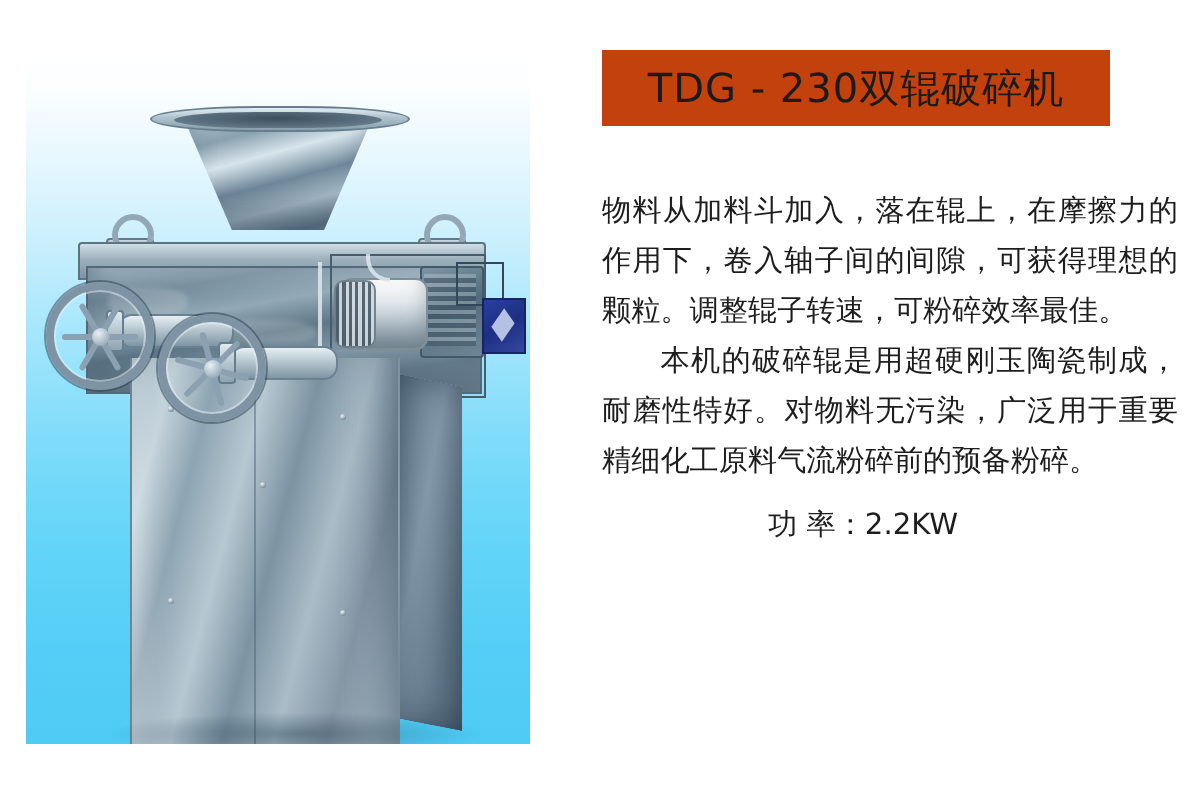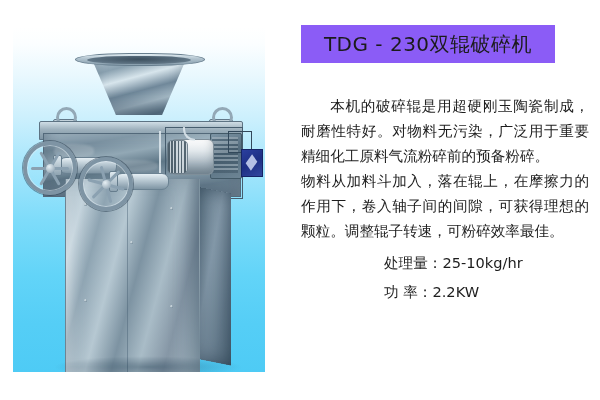--- a/index.html
+++ b/index.html
@@ -311,21 +311,21 @@
     background: radial-gradient(ellipse at 50% 50%, rgba(18,48,70,.38) 0%, rgba(18,48,70,0) 70%);
   }
 
   
   #title-band {
     position: absolute;
     left: 301px;
     top: 25px;
     width: 254px;
     height: 38px;
-    background: #8b5cf6;
+    background: #c2410c;
     text-align: center;
   }
   #title-text {
     position: absolute;
     inset: 0;
     display: flex;
     align-items: center;
     justify-content: center;
     font-size: 20px;
     color: #1b1b1b;
@@ -424,26 +424,23 @@
 
       <div class="floor-shadow"></div>
     </div>
   </div>
 
   <div id="title-band">
     <div id="title-text">TDG - 230双辊破碎机</div>
   </div>
 
   <div id="body-copy">
+    <p id="para-2">物料从加料斗加入，落在辊上，在摩擦力的作用下，卷入轴子间的间隙，可获得理想的颗粒。调整辊子转速，可粉碎效率最佳。</p>
     <p id="para-1">本机的破碎辊是用超硬刚玉陶瓷制成，耐磨性特好。对物料无污染，广泛用于重要精细化工原料气流粉碎前的预备粉碎。</p>
-    <p id="para-2">物料从加料斗加入，落在辊上，在摩擦力的作用下，卷入轴子间的间隙，可获得理想的颗粒。调整辊子转速，可粉碎效率最佳。</p>
   </div>
 
   <div id="spec-list">
-    <div class="spec-row">
-      <span class="spec-label">处理量</span><span class="spec-sep">：</span><span class="spec-value">25-10kg/hr</span>
-    </div>
     <div class="spec-row">
       <span class="spec-label">功 率</span><span class="spec-sep">：</span><span class="spec-value">2.2KW</span>
     </div>
   </div>
 
 </div>
 
 </body></html>

